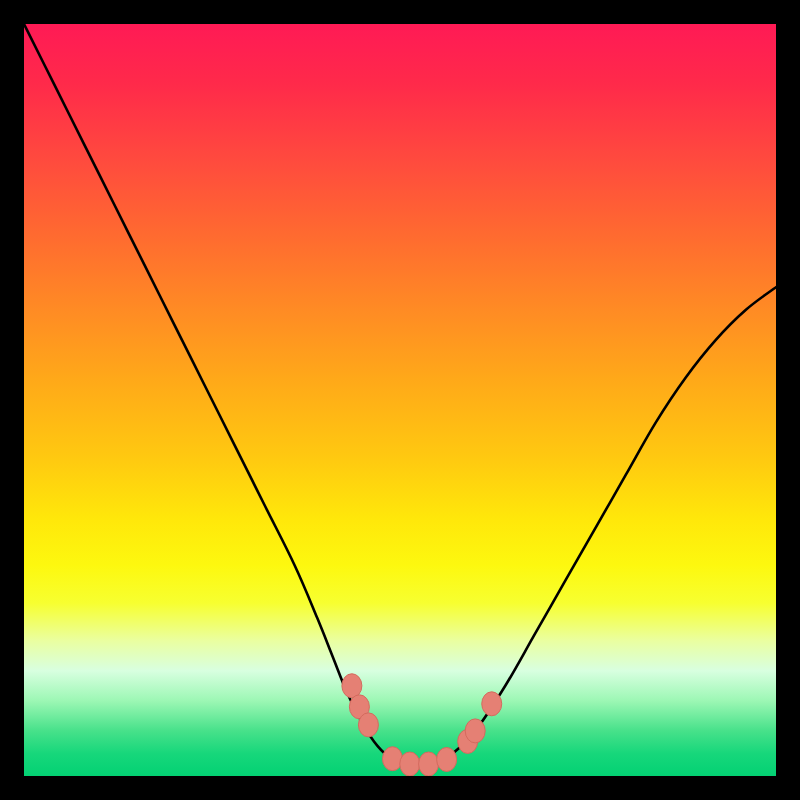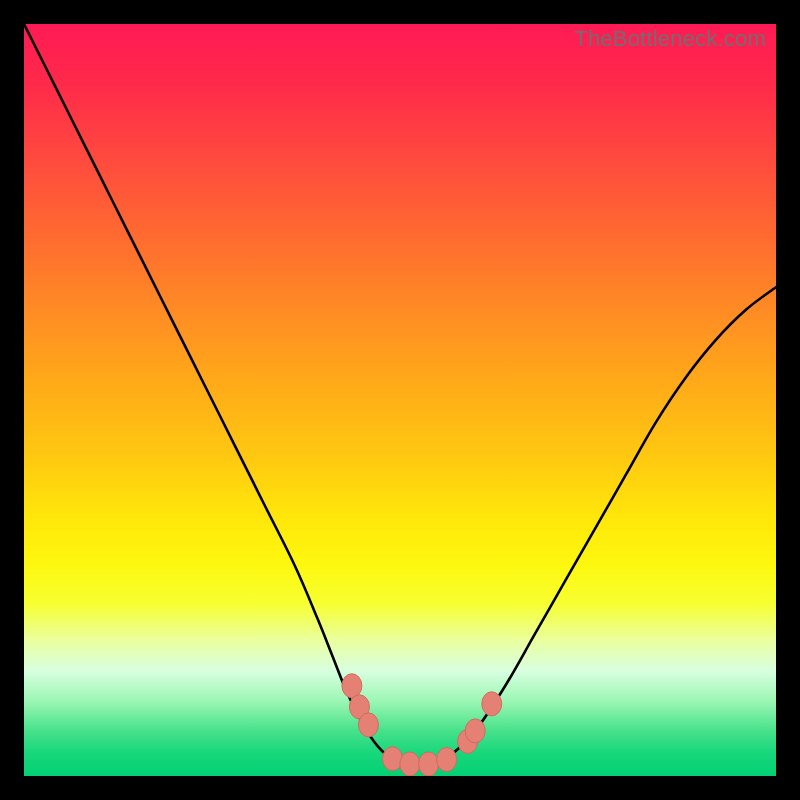--- a/index.html
+++ b/index.html
@@ -59,21 +59,20 @@
     top: 0;
     width: 752px;
     height: 752px;
   }
 </style>
 </head>
 <body>
 
 <div class="outer">
   <div class="plot">
-    <div class="watermark">TheBottleneck.com</div>
     <svg class="curve" viewBox="0 0 752 752" preserveAspectRatio="none">
       <path id="curve-path" fill="none" stroke="#000000" stroke-width="2.6" stroke-linecap="round" stroke-linejoin="round" d="M 0.00 0.00 C 5.41 10.83, 19.25 38.50, 30.08 60.16 C 40.91 81.82, 49.33 98.66, 60.16 120.32 C 70.99 141.98, 79.41 158.82, 90.24 180.48 C 101.07 202.14, 109.49 218.98, 120.32 240.64 C 131.15 262.30, 139.57 279.14, 150.40 300.80 C 161.23 322.46, 169.65 339.30, 180.48 360.96 C 191.31 382.62, 199.73 399.46, 210.56 421.12 C 221.39 442.78, 229.81 459.62, 240.64 481.28 C 251.47 502.94, 261.24 521.14, 270.72 541.44 C 280.20 561.74, 286.51 577.84, 293.28 594.08 C 300.05 610.32, 302.91 618.14, 308.32 631.68 C 313.73 645.22, 317.95 657.10, 323.36 669.28 C 328.77 681.46, 332.99 689.88, 338.40 699.36 C 343.81 708.84, 348.03 715.42, 353.44 721.92 C 358.85 728.42, 363.07 732.07, 368.48 735.46 C 373.89 738.84, 378.11 739.77, 383.52 740.72 C 388.93 741.67, 393.15 741.40, 398.56 740.72 C 403.97 740.04, 408.19 738.99, 413.60 736.96 C 419.01 734.93, 421.87 734.85, 428.64 729.44 C 435.41 724.03, 441.72 719.06, 451.20 706.88 C 460.68 694.70, 470.45 679.36, 481.28 661.76 C 492.11 644.16, 500.53 628.07, 511.36 609.12 C 522.19 590.17, 530.61 575.43, 541.44 556.48 C 552.27 537.53, 560.69 522.79, 571.52 503.84 C 582.35 484.89, 590.77 470.15, 601.60 451.20 C 612.43 432.25, 620.85 416.16, 631.68 398.56 C 642.51 380.96, 650.93 368.33, 661.76 353.44 C 672.59 338.55, 681.01 328.02, 691.84 315.84 C 702.67 303.66, 711.09 295.24, 721.92 285.76 C 732.75 276.28, 746.59 267.26, 752.00 263.20"></path>
       <g id="markers">
           <ellipse cx="327.87" cy="661.76" rx="10" ry="12" fill="#e58074" stroke="#d46a5e" stroke-width="1"></ellipse>
           <ellipse cx="335.39" cy="682.82" rx="10" ry="12" fill="#e58074" stroke="#d46a5e" stroke-width="1"></ellipse>
           <ellipse cx="344.42" cy="700.86" rx="10" ry="12" fill="#e58074" stroke="#d46a5e" stroke-width="1"></ellipse>
           <ellipse cx="368.48" cy="734.70" rx="10" ry="12" fill="#e58074" stroke="#d46a5e" stroke-width="1"></ellipse>
           <ellipse cx="385.78" cy="739.97" rx="10" ry="12" fill="#e58074" stroke="#d46a5e" stroke-width="1"></ellipse>
           <ellipse cx="404.58" cy="739.97" rx="10" ry="12" fill="#e58074" stroke="#d46a5e" stroke-width="1"></ellipse>
           <ellipse cx="422.62" cy="735.46" rx="10" ry="12" fill="#e58074" stroke="#d46a5e" stroke-width="1"></ellipse>

